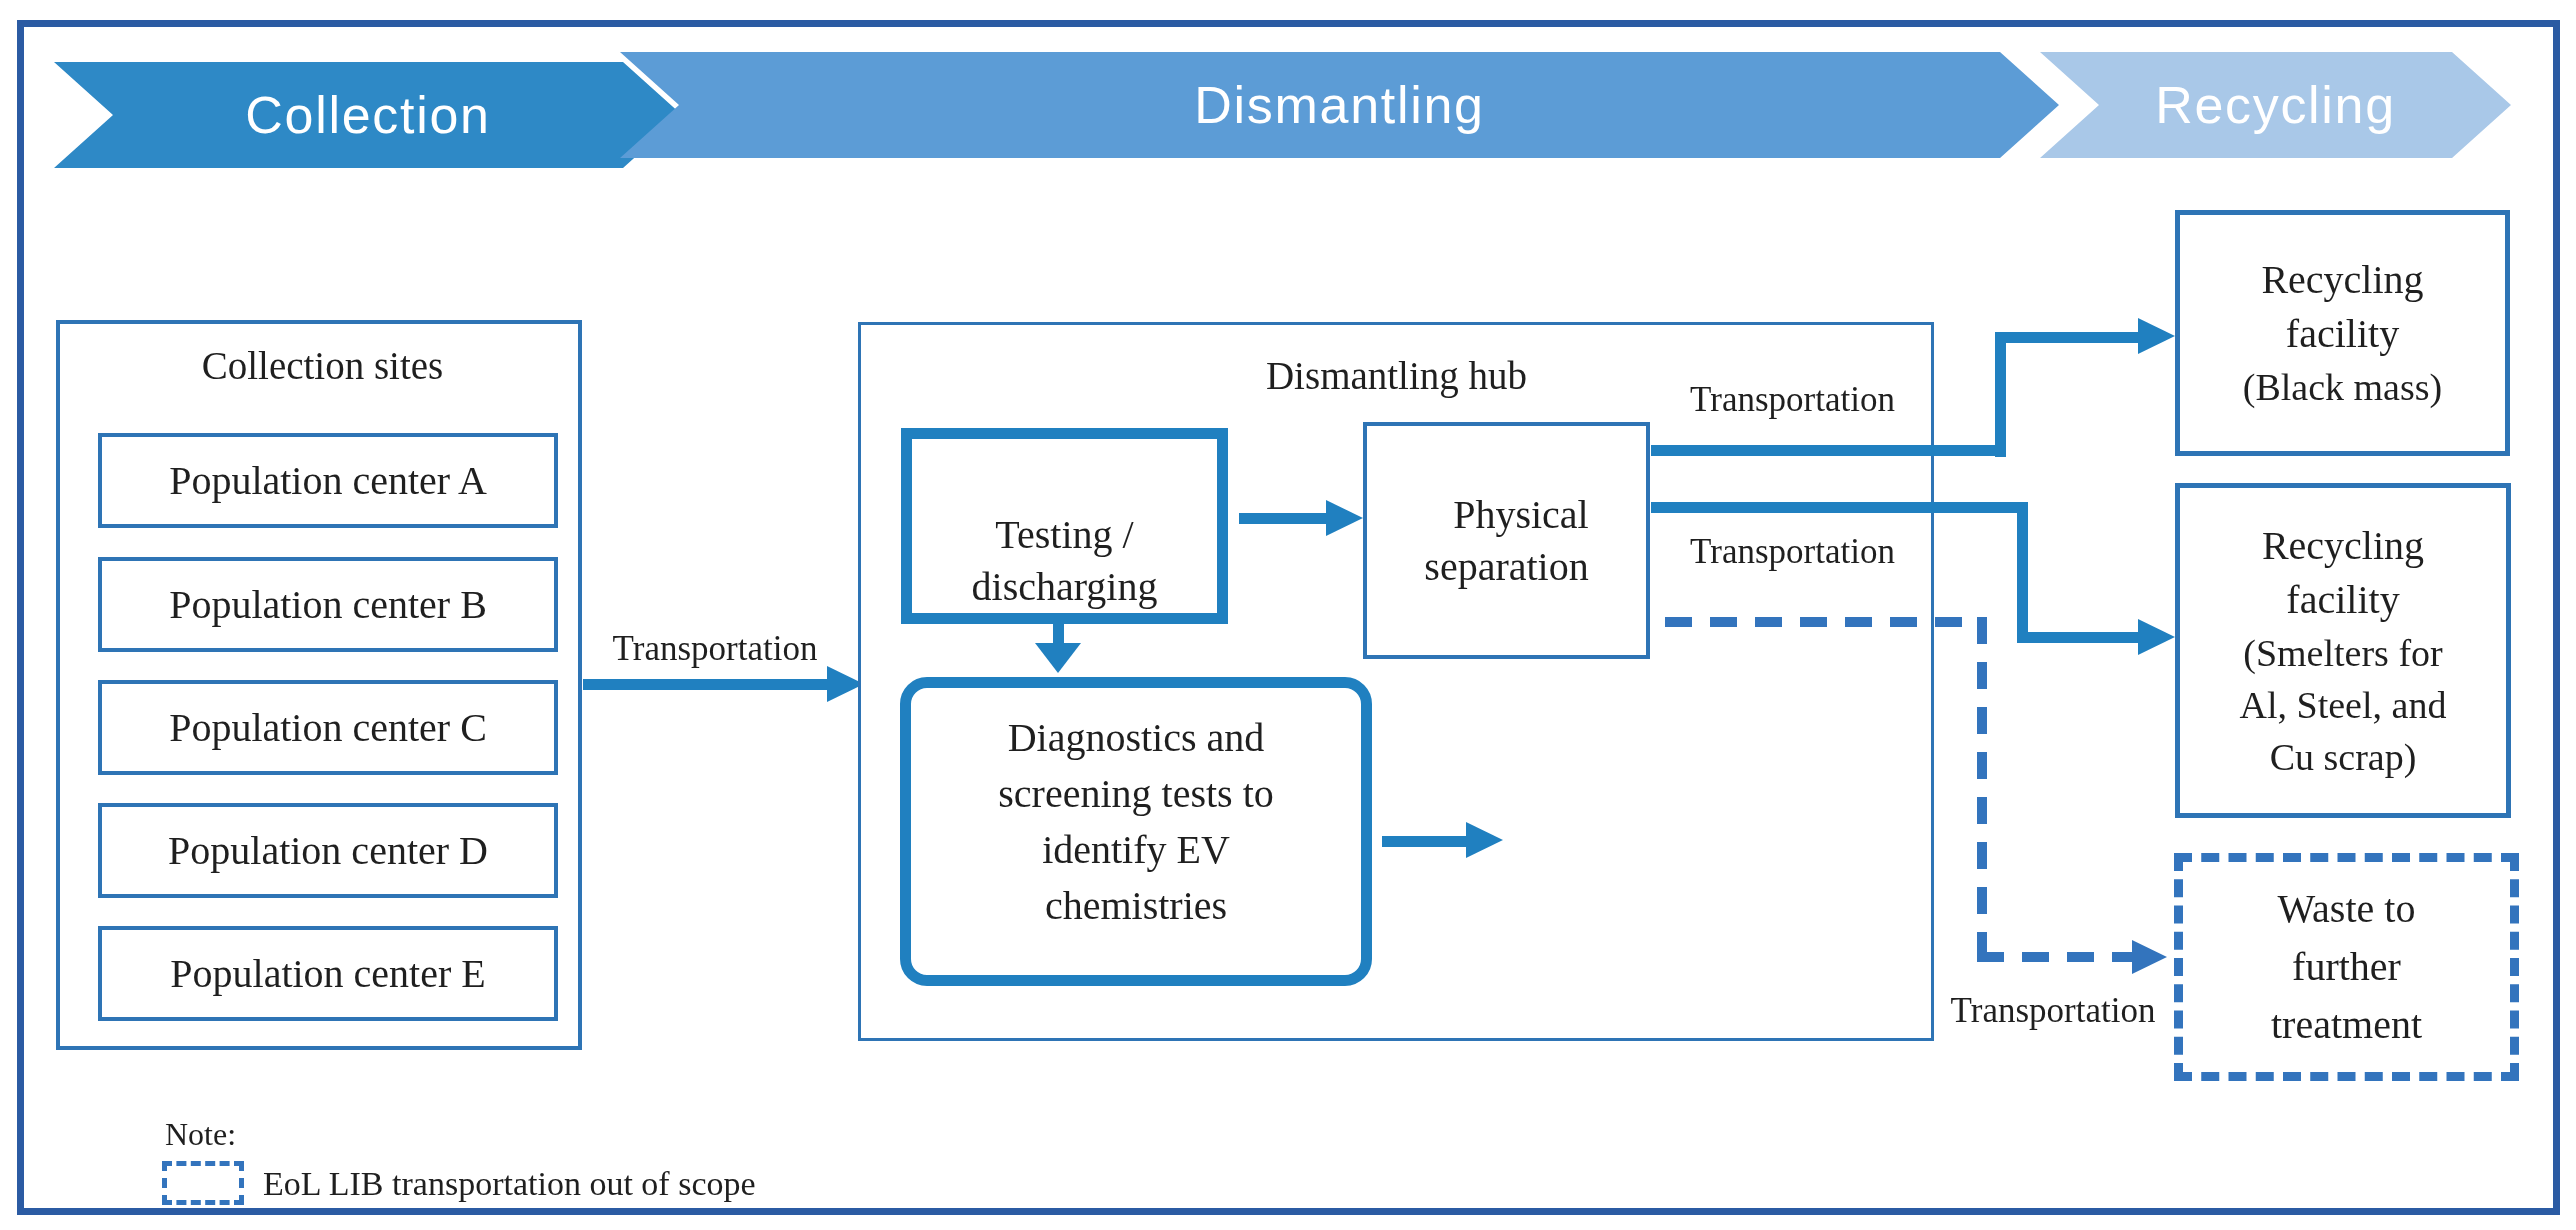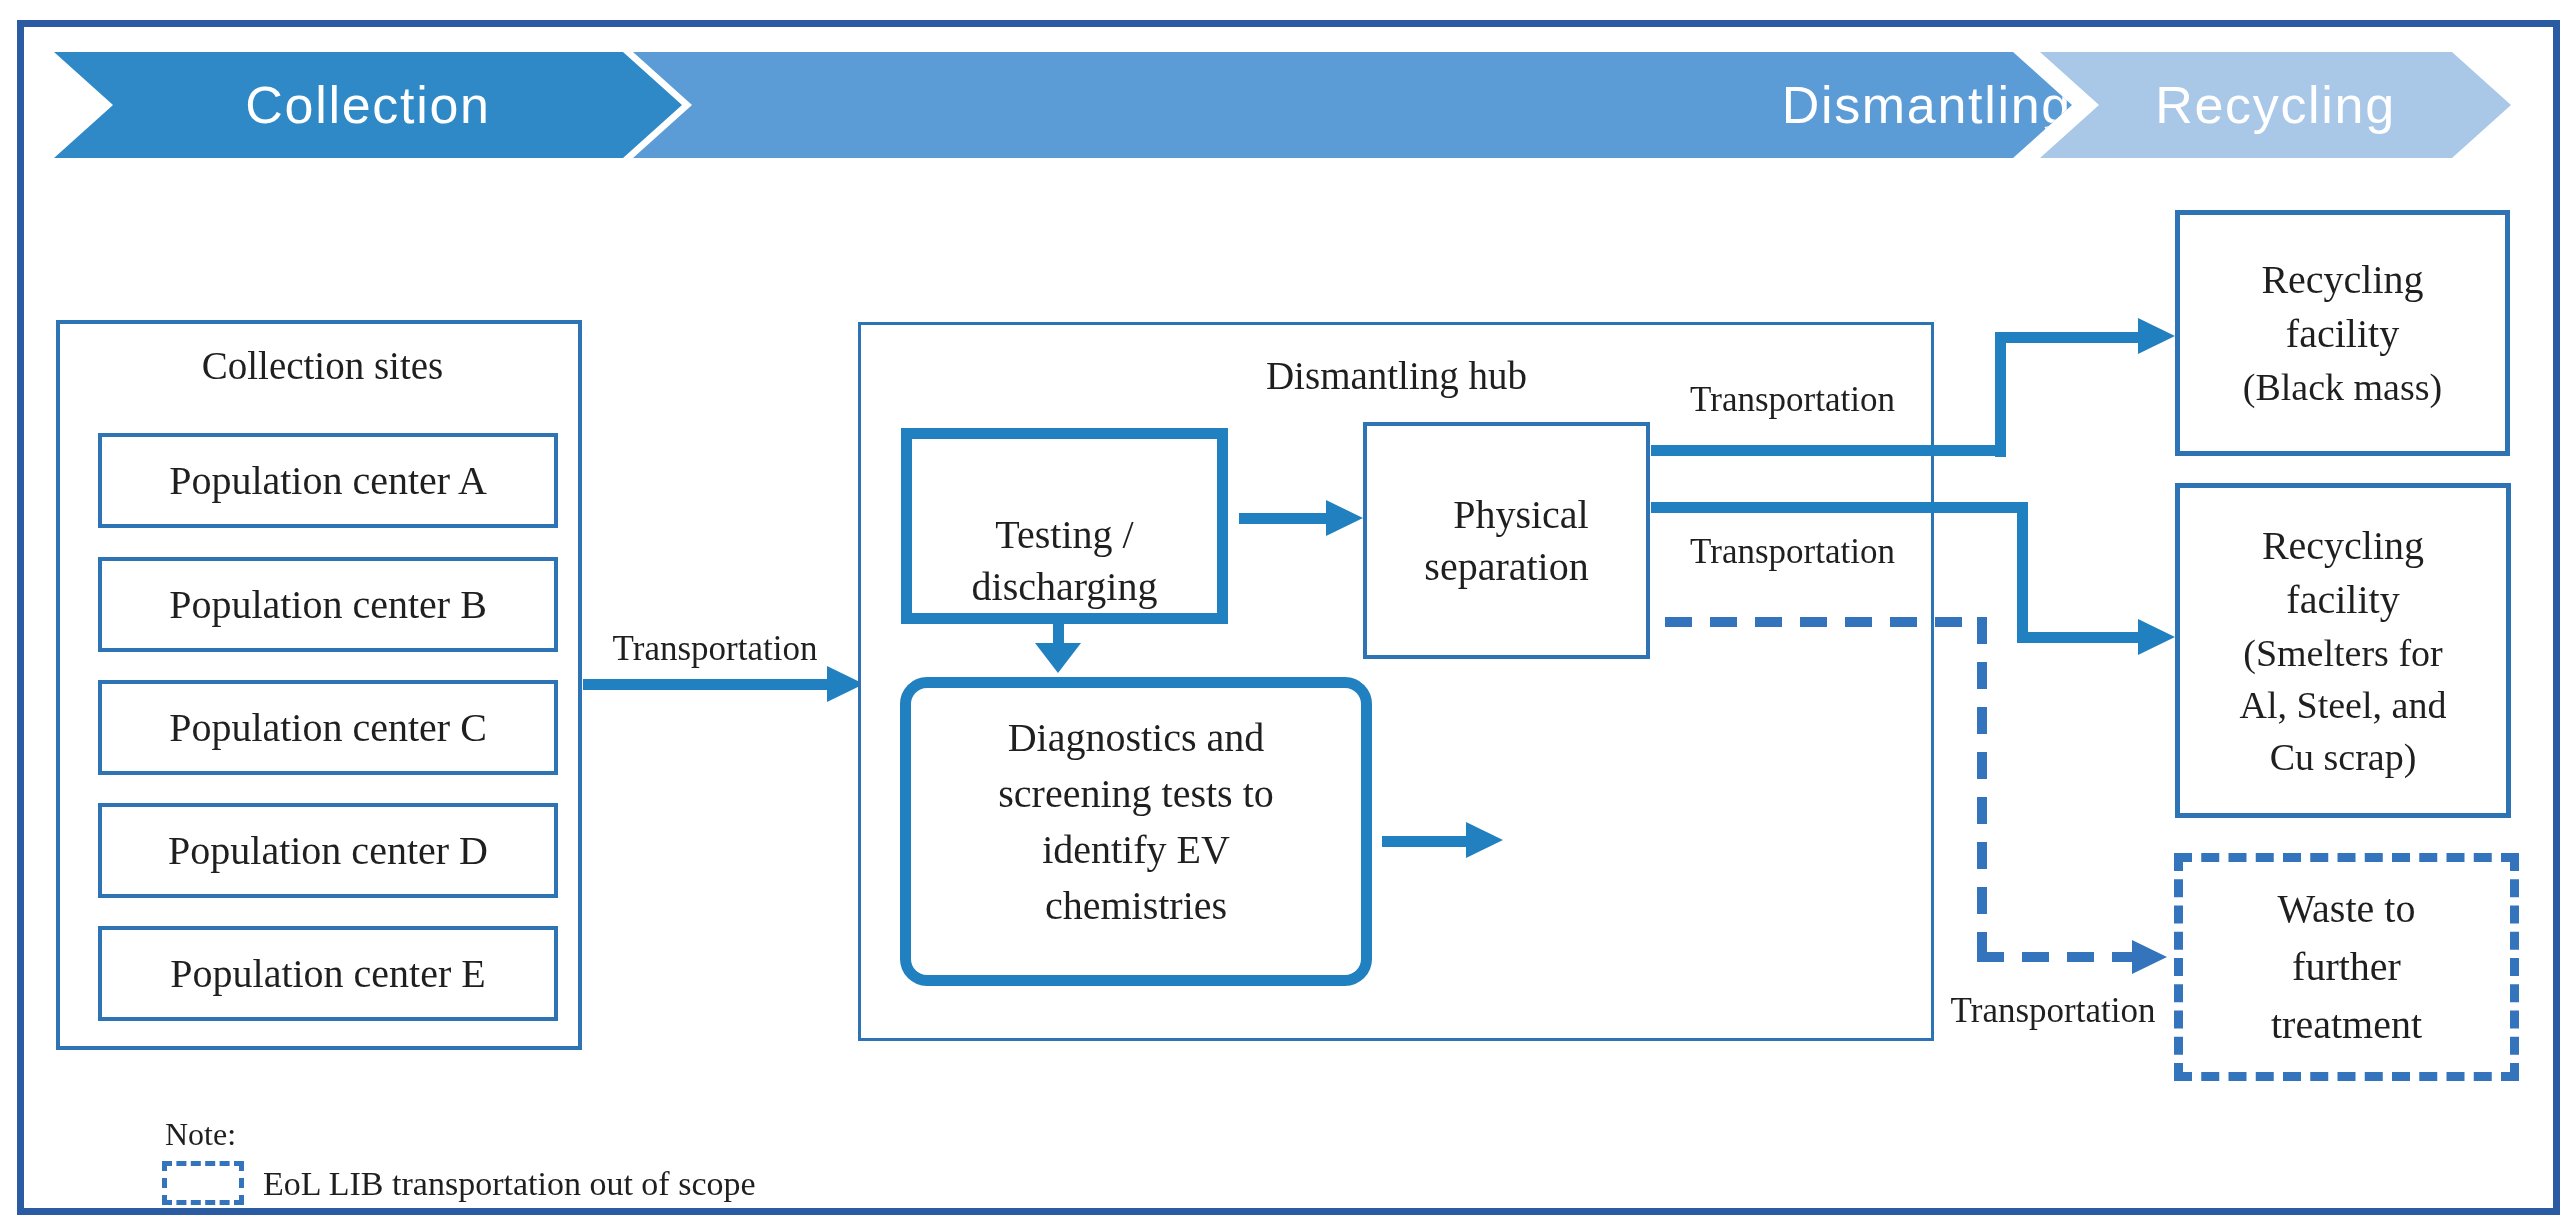--- a/index.html
+++ b/index.html
@@ -13,22 +13,22 @@
     left:17px;top:20px;width:2529px;height:1181px;
     border:7.6px solid var(--c-frame,#2B5BA3);background:transparent;
   }
   
   .chevron{
     top:52px;height:106px;display:flex;align-items:center;justify-content:center;
     font-family:"Liberation Sans", sans-serif;font-size:52px;letter-spacing:1.7px;
     color:var(--c-chevron_text,#ffffff);
     clip-path:polygon(0 0, calc(100% - 59px) 0, 100% 50%, calc(100% - 59px) 100%, 0 100%, 59px 50%);
   }
-  #chev-collection{left:54px;width:628px;background:var(--c-chevron_collection,#2E89C6);}
-  #chev-dismantling{left:633px;width:1439px;background:var(--c-chevron_dismantling,#5C9CD6);justify-content:flex-end;}
+  #chev-collection{left:54px;width:628px;background:var(--c-chevron_collection,#2E89C6);margin-top:10px;}
+  #chev-dismantling{left:620px;width:1439px;background:var(--c-chevron_dismantling,#5C9CD6);}
   #chev-recycling{left:2040px;width:471px;background:var(--c-chevron_recycling,#A9C8E8);}
   
   .thinbox{border:4.2px solid var(--c-box_border,#2E74B5);background:#fff;}
   .medbox{border:5px solid var(--c-box_border,#2E74B5);background:#fff;}
   .thickbox{border:11px solid var(--c-thick,#2080C0);background:#fff;}
   .dashbox{border:9.3px dashed var(--c-dashed,#3374BD);background:#fff;}
   .center-txt{display:flex;align-items:center;justify-content:center;text-align:center;}
   .ml{white-space:pre-line;}
   
   #collection-panel{left:56px;top:320px;width:518px;height:722px;}

